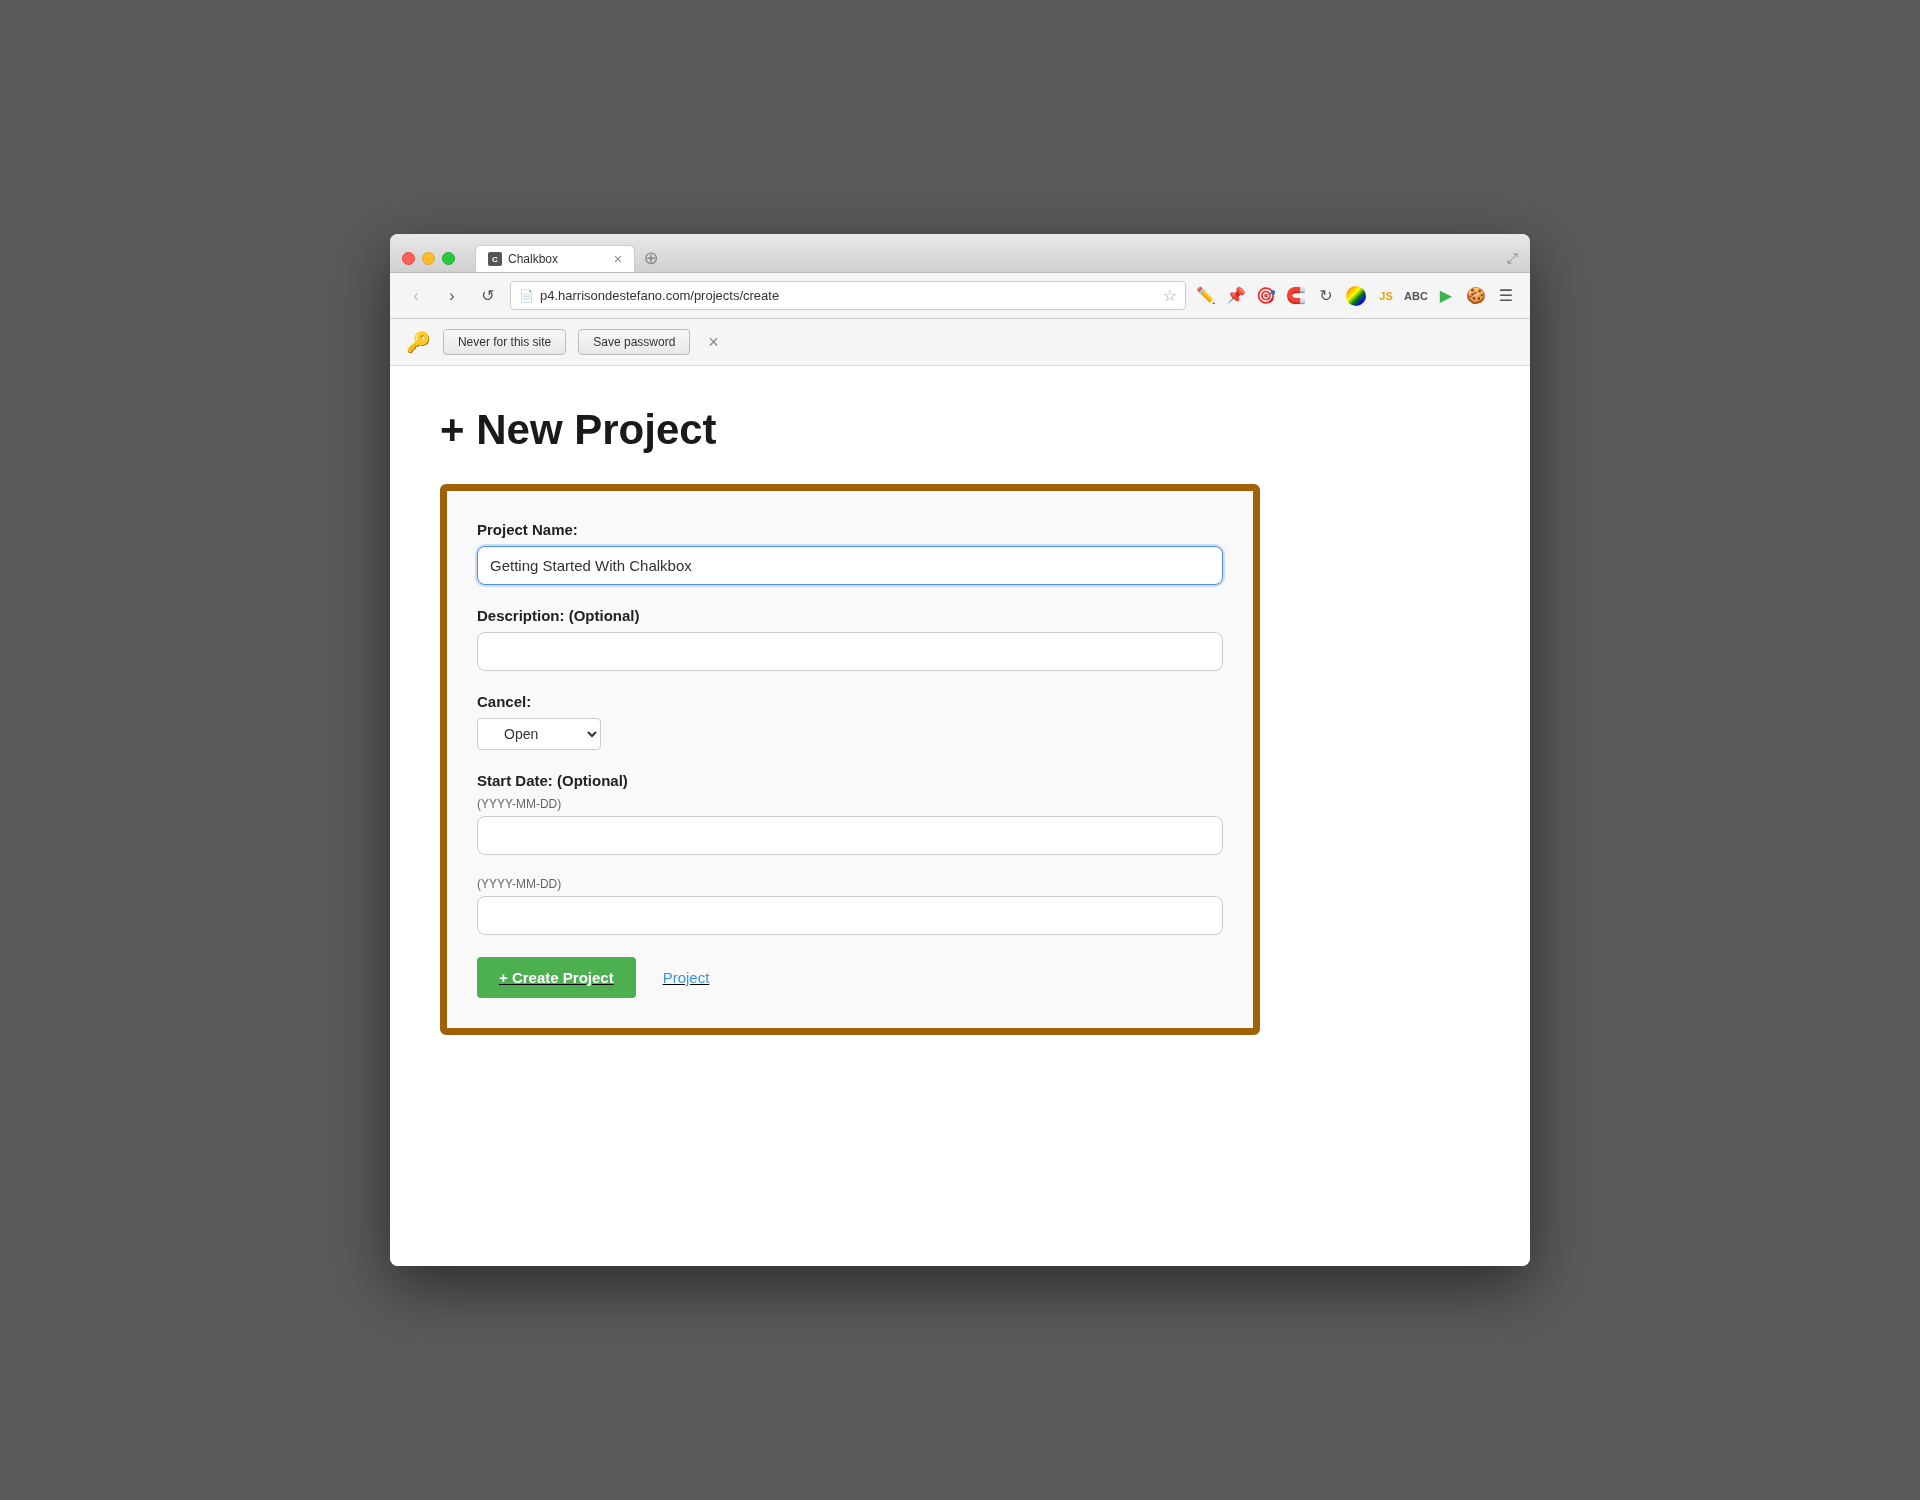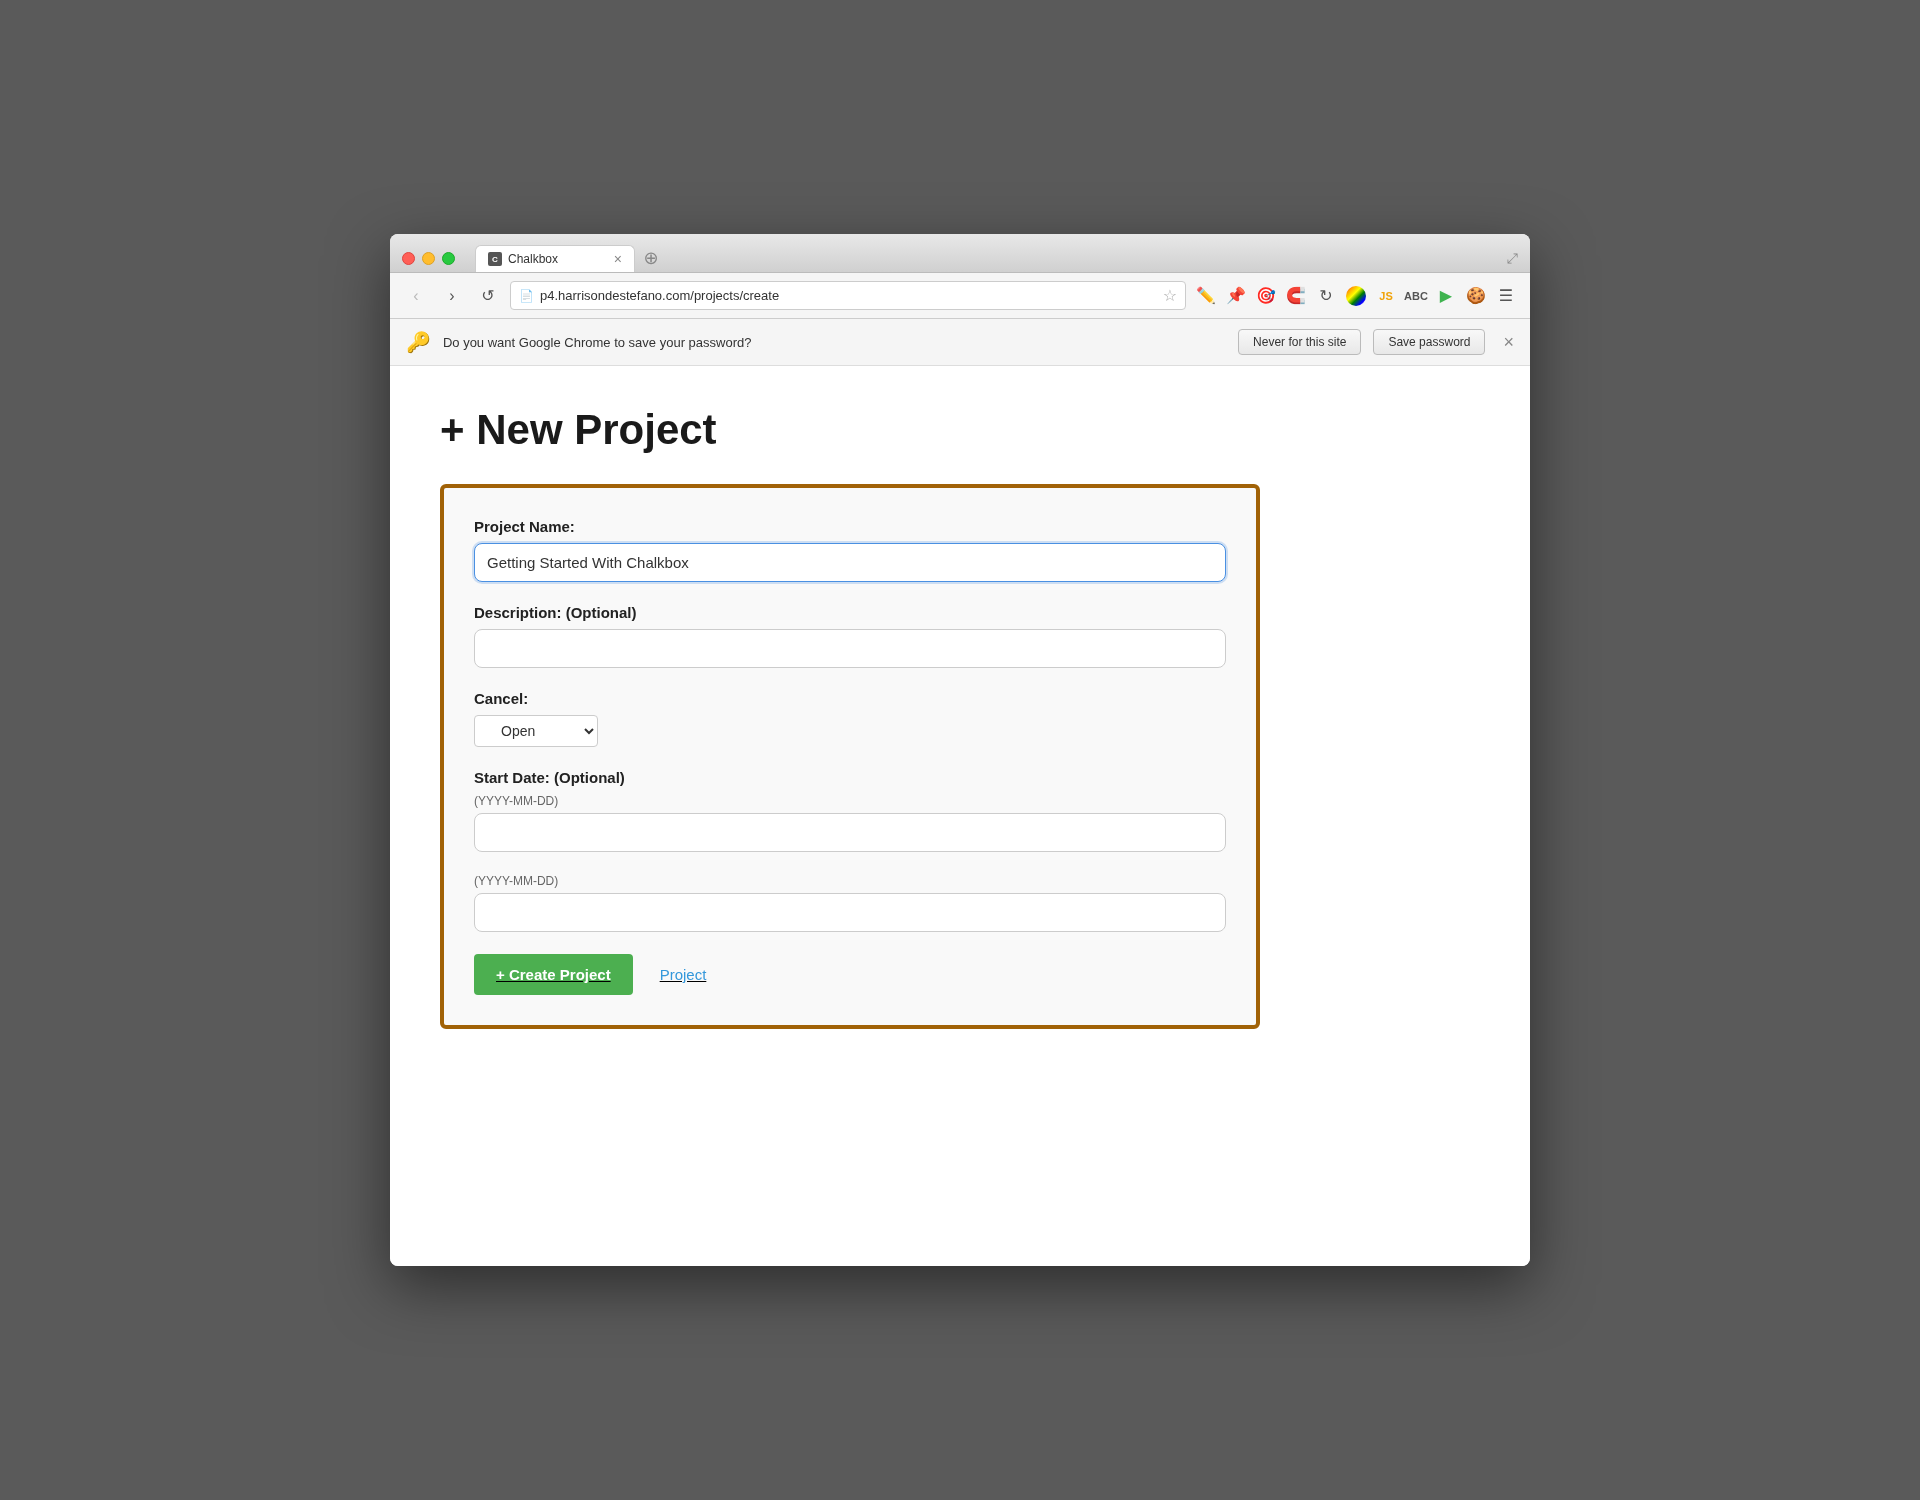--- a/index.html
+++ b/index.html
@@ -224,21 +224,21 @@
     }
 
     .page-title {
       font-size: 42px;
       font-weight: 900;
       color: #1a1a1a;
       margin-bottom: 30px;
     }
 
     .form-card {
-      border: 4px solid #a16207;
+      border: 7px solid #a16207;
       border-radius: 6px;
       padding: 30px 30px 30px 30px;
       background: #f9f9f9;
       max-width: 820px;
     }
 
     .form-group {
       margin-bottom: 22px;
     }
 
@@ -370,21 +370,20 @@
       <div class="toolbar-icon" style="font-size:11px;font-weight:bold;color:#f0a30a;">JS</div>
       <div class="toolbar-icon" style="font-size:11px;font-weight:bold;">ABC</div>
       <div class="toolbar-icon" style="color:#3fb34f;">▶</div>
       <div class="toolbar-icon">🍪</div>
       <div class="toolbar-icon">☰</div>
     </div>
   </div>
 
   <div class="password-bar">
     <span class="password-key-icon">🔑</span>
-    <span class="password-bar-text">Do you want Google Chrome to save your password?</span>
     <button class="password-bar-btn">Never for this site</button>
     <button class="password-bar-btn">Save password</button>
     <span class="password-bar-close">×</span>
   </div>
 
   <div class="page-content">
 
     <h1 class="page-title">+ New Project</h1>
 
     <div class="form-card">

